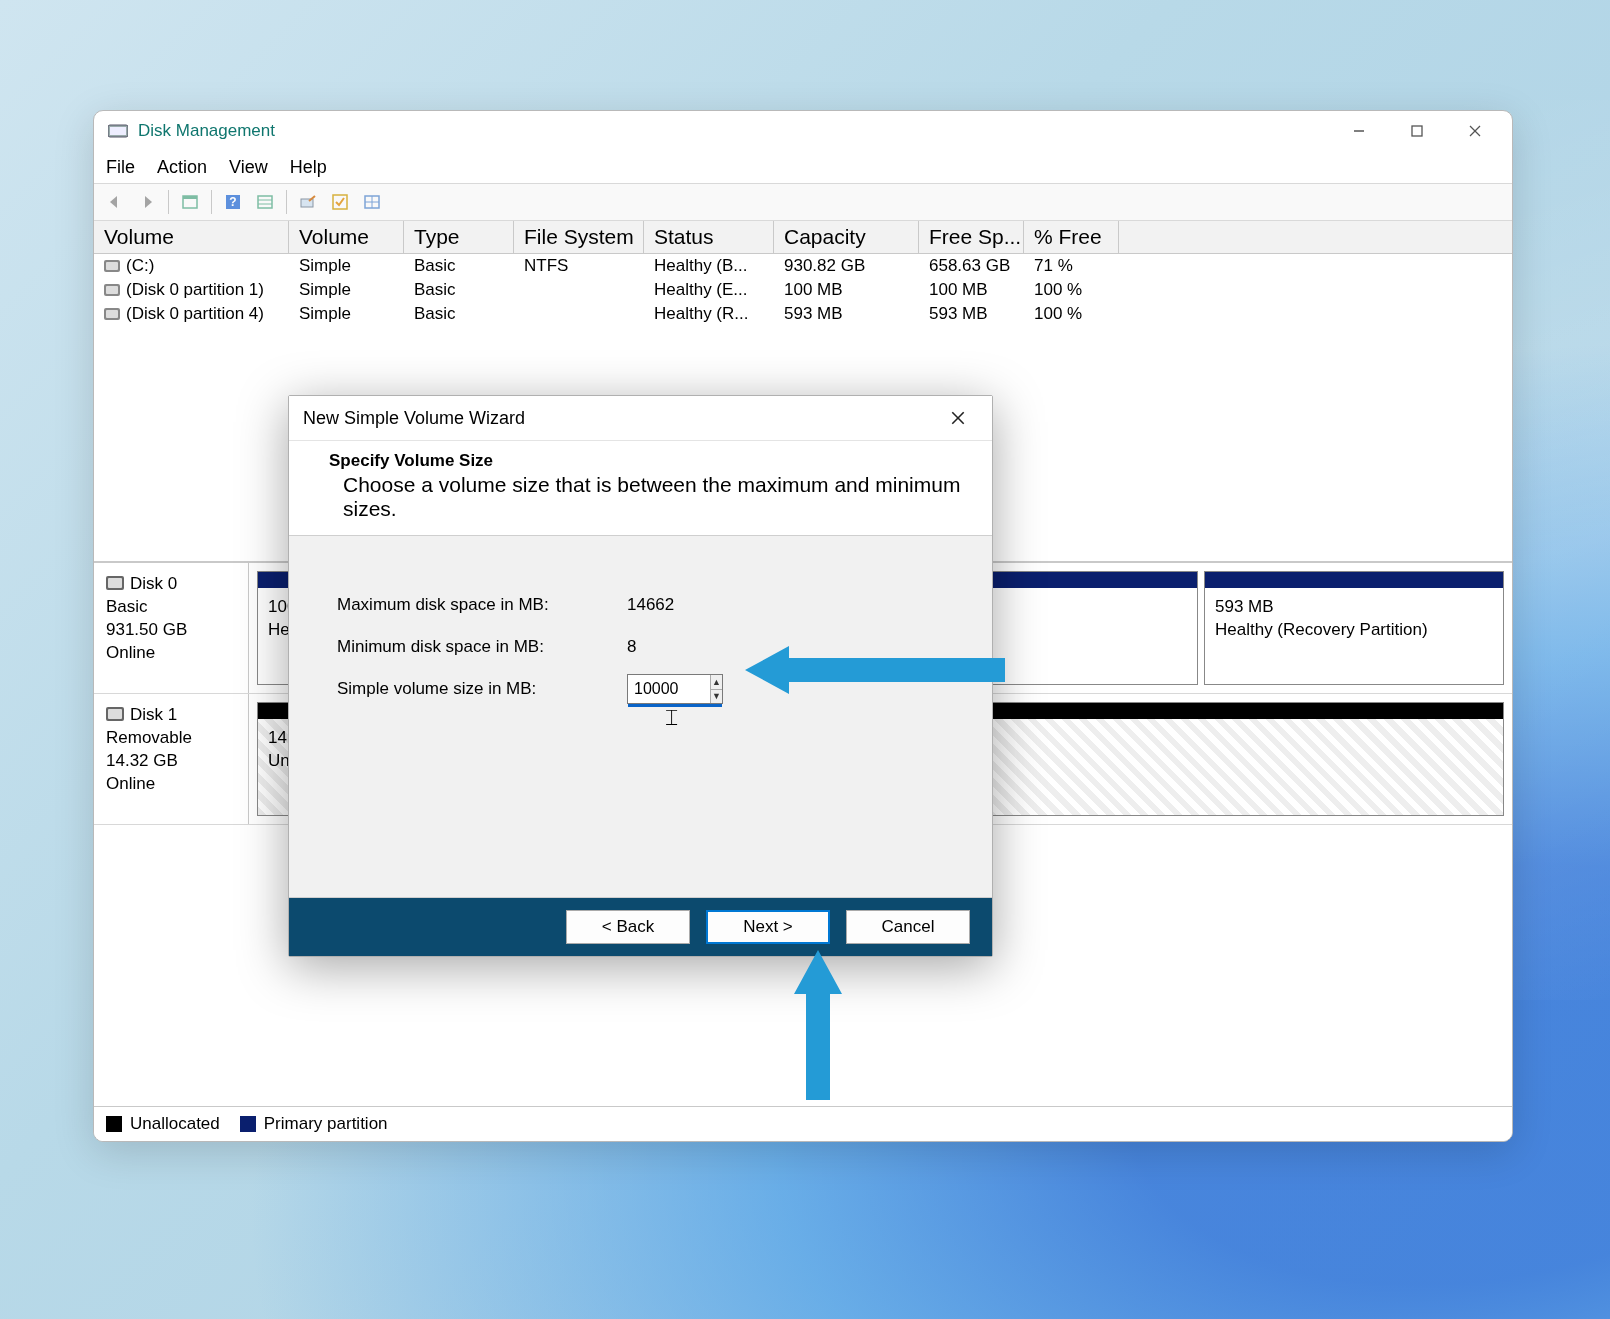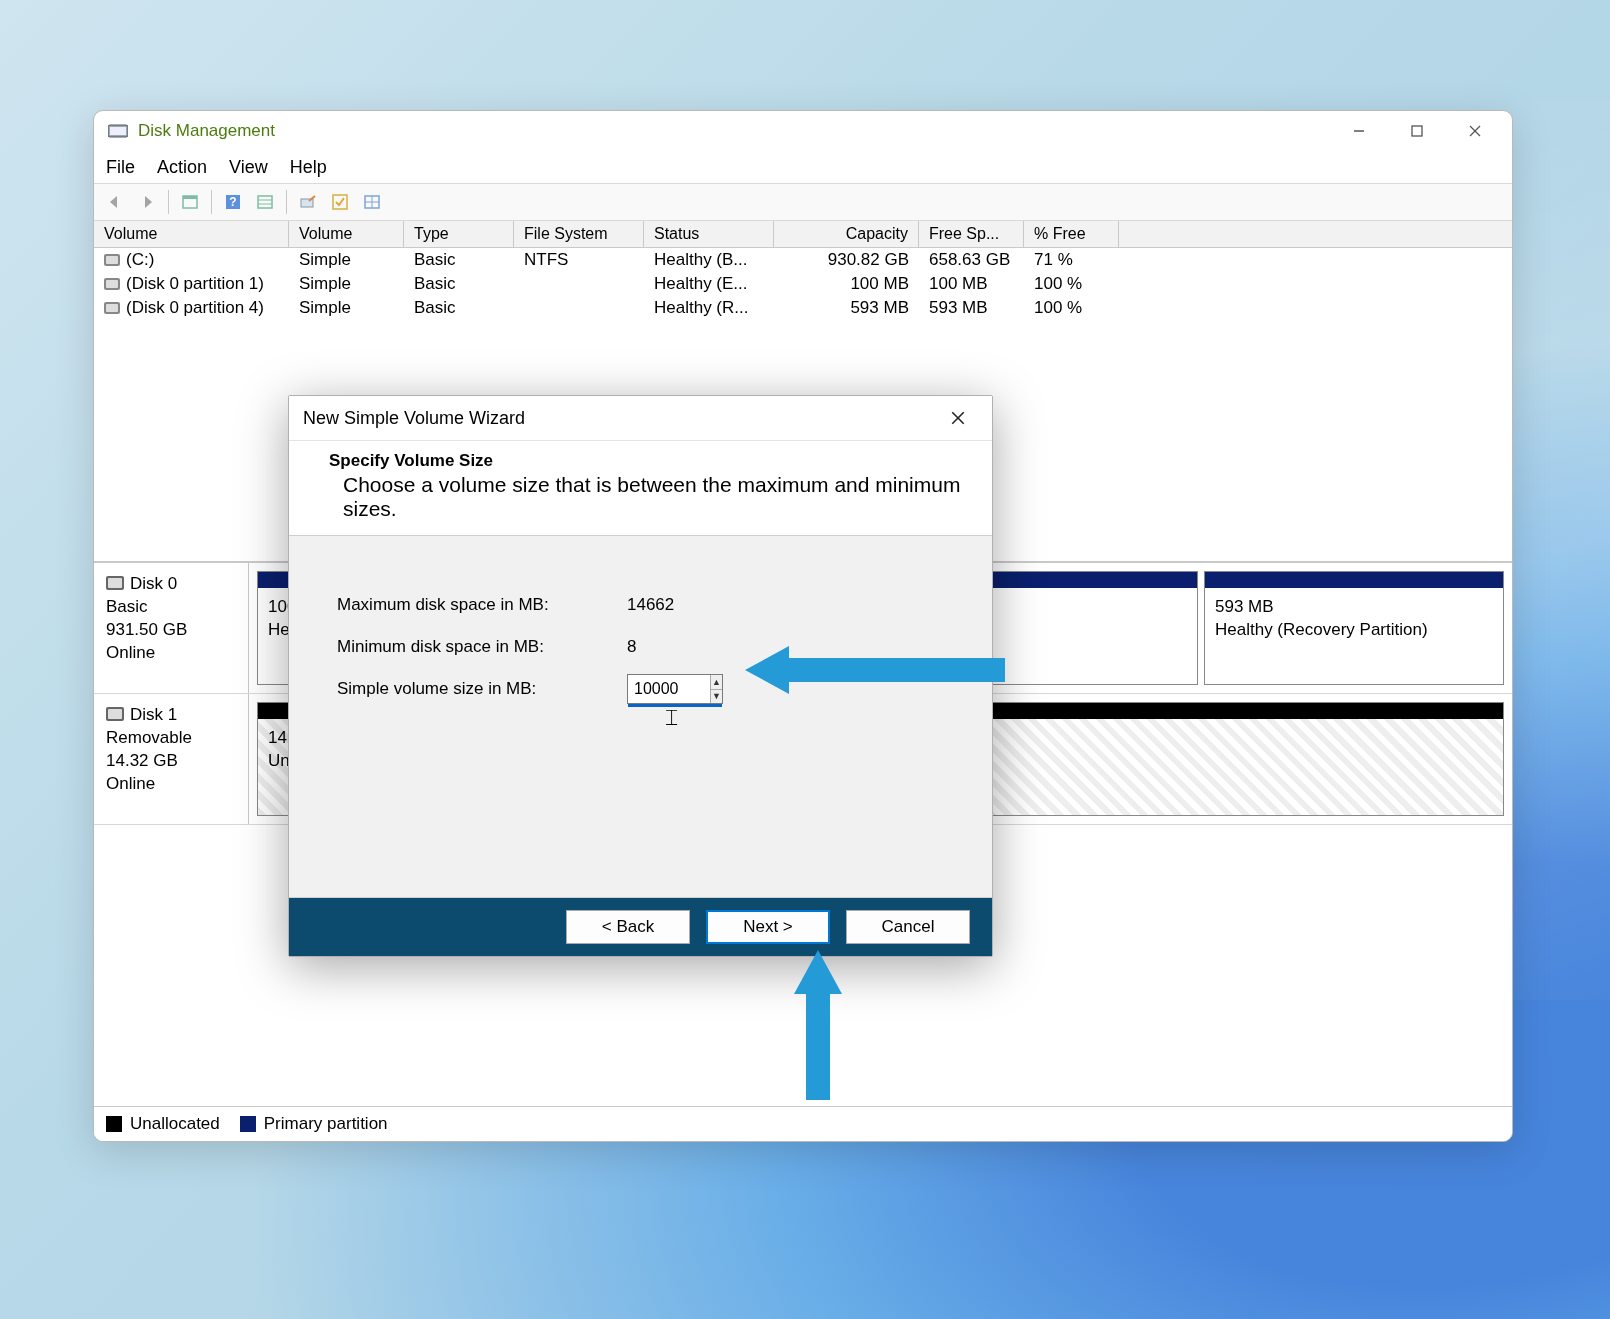--- a/index.html
+++ b/index.html
@@ -48,21 +48,21 @@
     flex-direction: column;
     overflow: hidden;
   }
 
   .titlebar {
     height: 40px;
     display: flex;
     align-items: center;
     padding: 0 8px 0 14px;
     font-size: 17px;
-    color: #4d7c0f;
+    color: #0f766e;
   }
   .titlebar .app-icon {
     width: 20px; height: 18px;
     margin-right: 10px;
     display: inline-flex;
     align-items: center;
   }
   .titlebar .spacer { flex: 1; }
   .win-btn {
     width: 58px; height: 40px;
@@ -96,21 +96,21 @@
   .tb-sep { width:1px; height:24px; background:#c9c9c9; margin:0 2px; }
   .tb-btn { width: 26px; height:26px; display:flex;align-items:center;justify-content:center; opacity:.75;}
 
   .grid-wrap {
     border-bottom: 1px solid #c9c9c9;
   }
   .grid-head {
     display: flex;
     background: #f2f2f2;
     border-bottom: 1px solid #c9c9c9;
-    font-size: 16px;
+    font-size: 21px;
   }
   .grid-head .col {
     border-right: 1px solid #c9c9c9;
     padding: 4px 10px;
     box-sizing: border-box;
     white-space: nowrap;
     overflow: hidden;
   }
   .grid-body .row {
     display: flex;
@@ -137,21 +137,21 @@
     content:'';position:absolute;left:2px;top:2px;right:2px;bottom:2px;
     background:#ddd;border-radius:1px;
   }
 
   
   .c-vol { width: 195px; }
   .c-lay { width: 115px; }
   .c-type { width: 110px; }
   .c-fs { width: 130px; }
   .c-stat { width: 130px; }
-  .c-cap { width: 145px; text-align: right; }
+  .c-cap { width: 145px; }
   .c-free { width: 105px; }
   .c-pct { width: 95px; }
 
   .mid-area {
     flex: 1;
     position: relative;
     overflow: hidden;
   }
   .upper-list {
     height: 340px;

